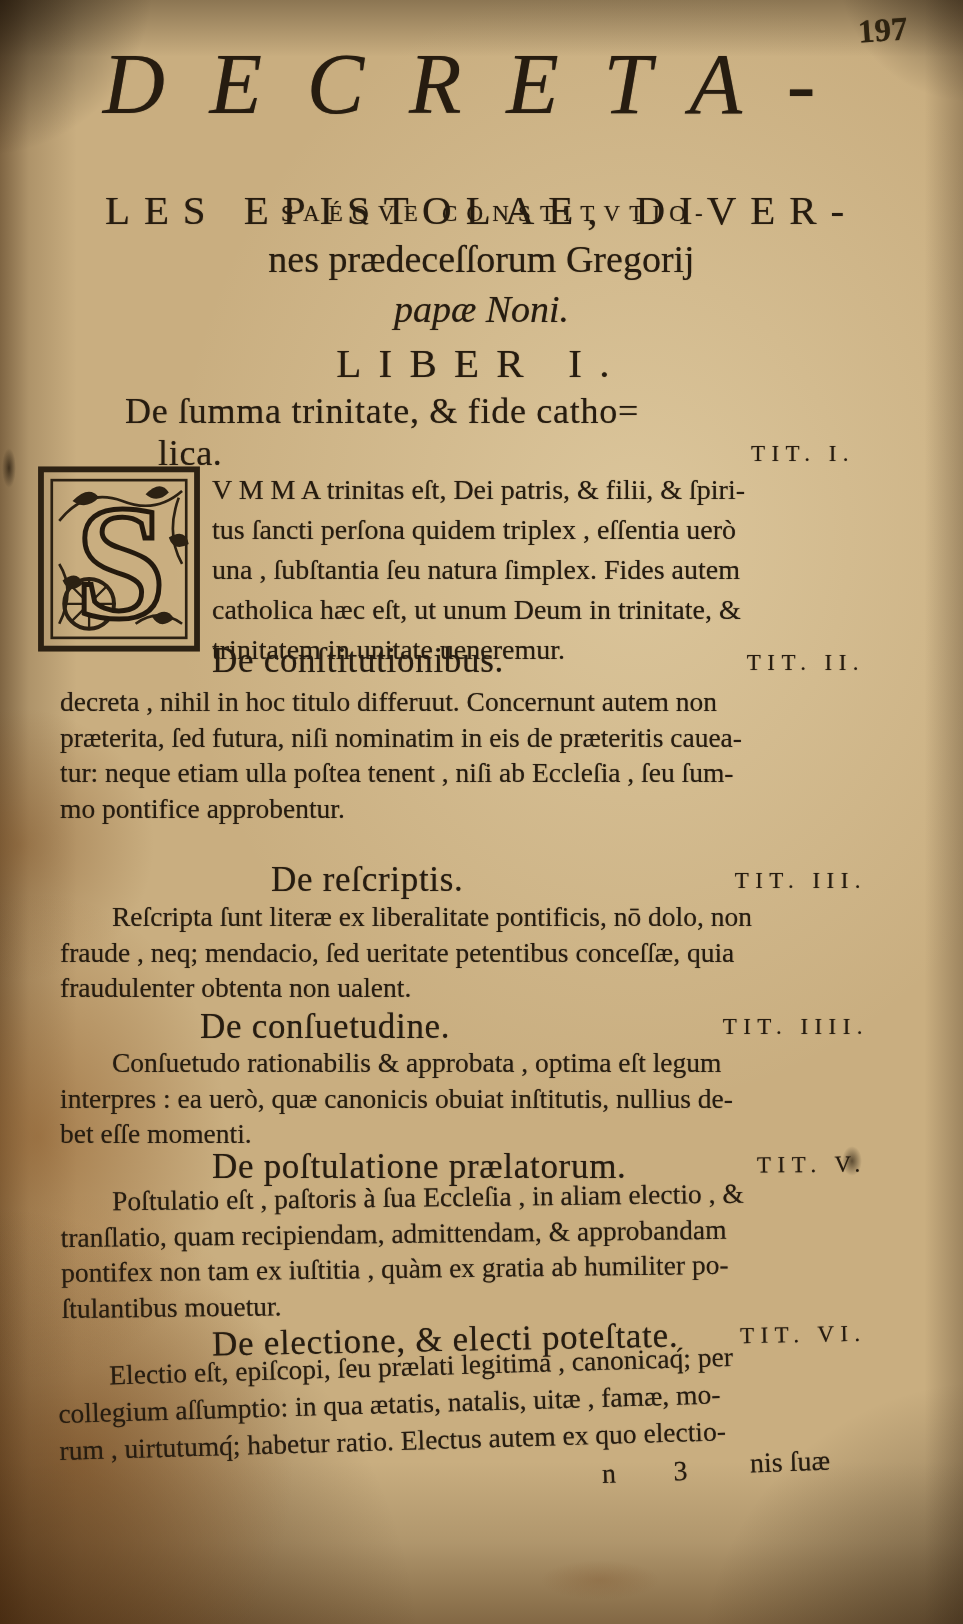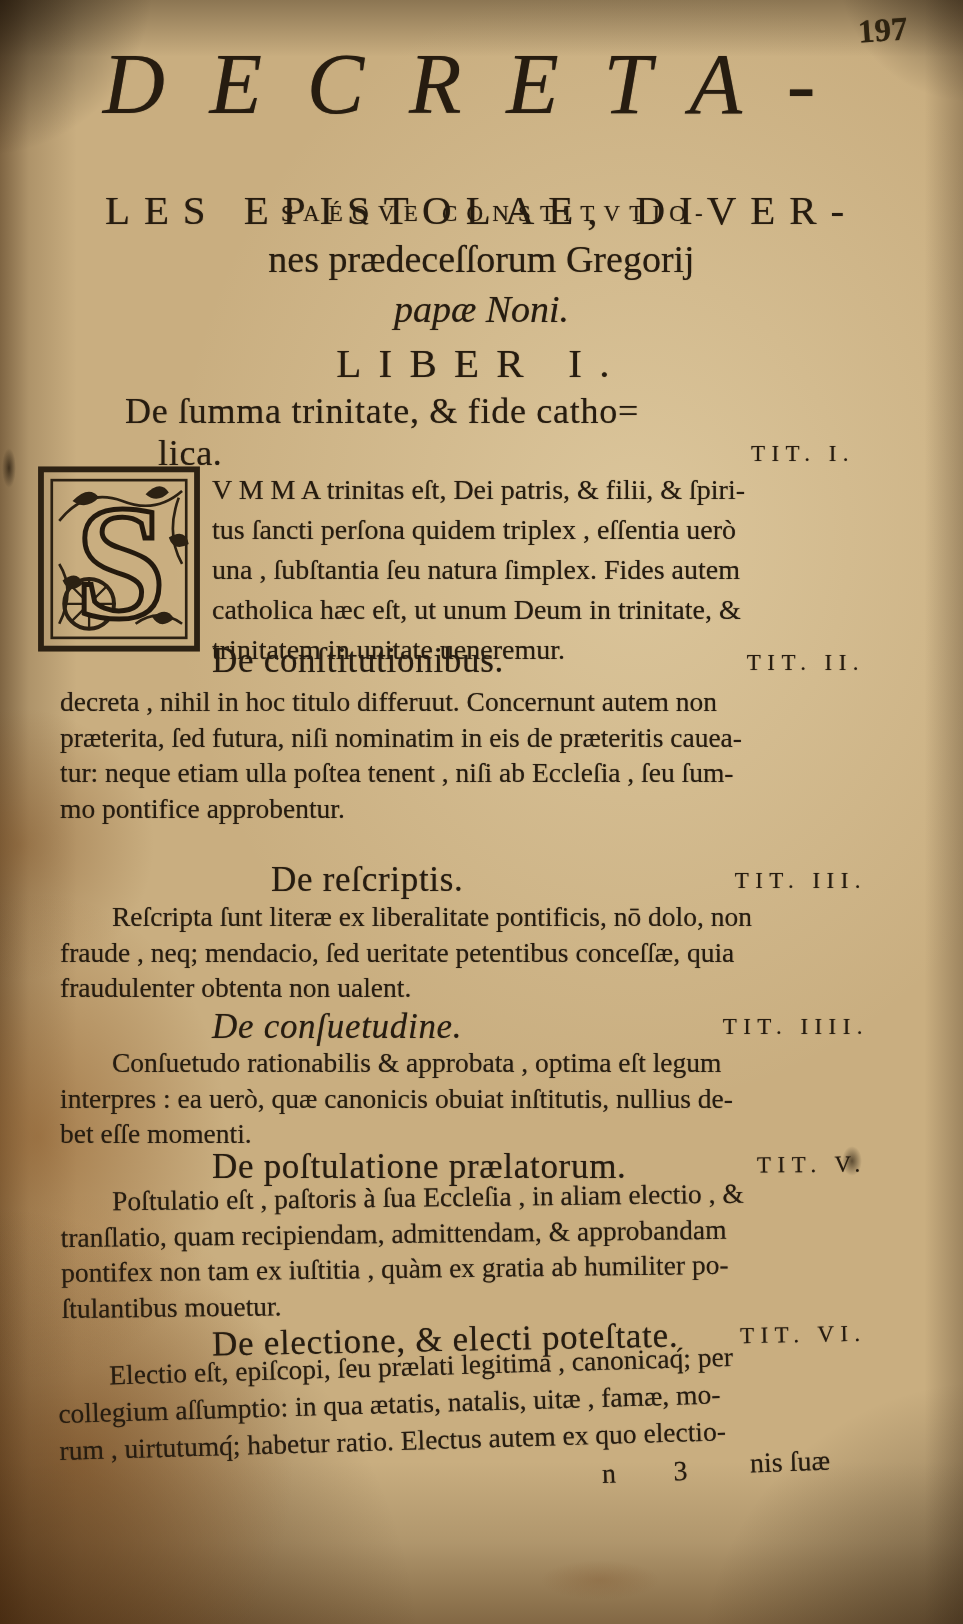--- a/index.html
+++ b/index.html
@@ -51,21 +51,21 @@
   .p1 { left: 212px; top: 470px; line-height: 40px; font-size: 28px; }
 
   .sh1  { left: 212px; top: 641px; }
   .tit1 { right: 98px;  top: 650px; }
   .p2   { left: 60px;  top: 684px; line-height: 35.5px; }
 
   .sh2  { left: 223px; top: 860px; margin-left: 48px; }
   .tit2 { right: 96px;  top: 868px; }
   .p3   { left: 60px;  top: 899px; line-height: 35.5px; }
 
-  .sh3  { left: 212px; top: 1007px; font-style: italic; }
+  .sh3  { left: 200px; top: 1007px; }
   .tit3 { right: 94px;  top: 1014px; }
   .p4   { left: 60px;  top: 1045px; line-height: 35.5px; }
 
   .sh4  { left: 212px; top: 1147px; }
   .tit4 { right: 96px;  top: 1152px; transform: rotate(-0.6deg); }
   .p5   { left: 60px;  top: 1184px; line-height: 35.5px; transform: rotate(-0.7deg); transform-origin: left top; }
 
   .sh5  { left: 212px; top: 1320px; transform: rotate(-1.1deg); }
   .tit5 { right: 96px;  top: 1322px; transform: rotate(-1.1deg); }
   .p6   { left: 60px;  top: 1358px; line-height: 37px; transform: rotate(-1.7deg); transform-origin: left bottom; }

